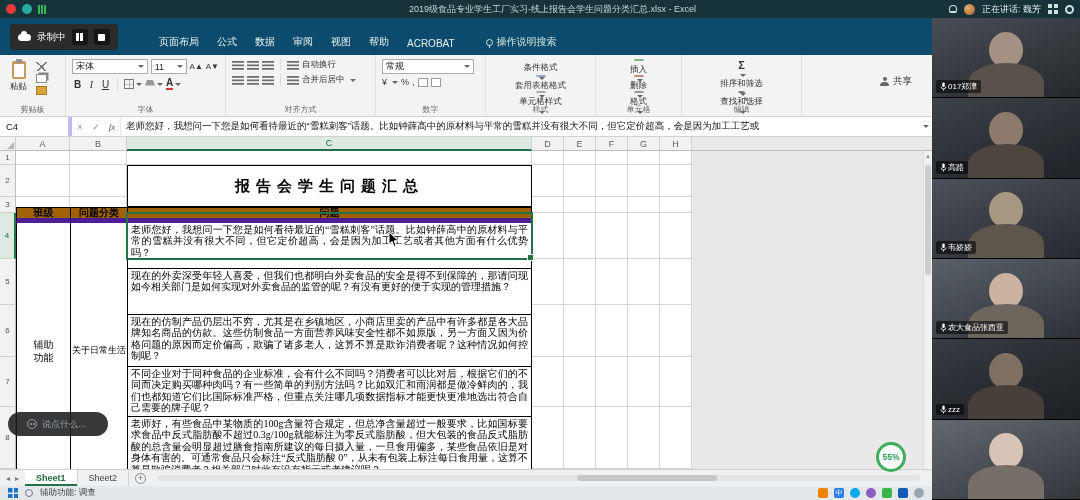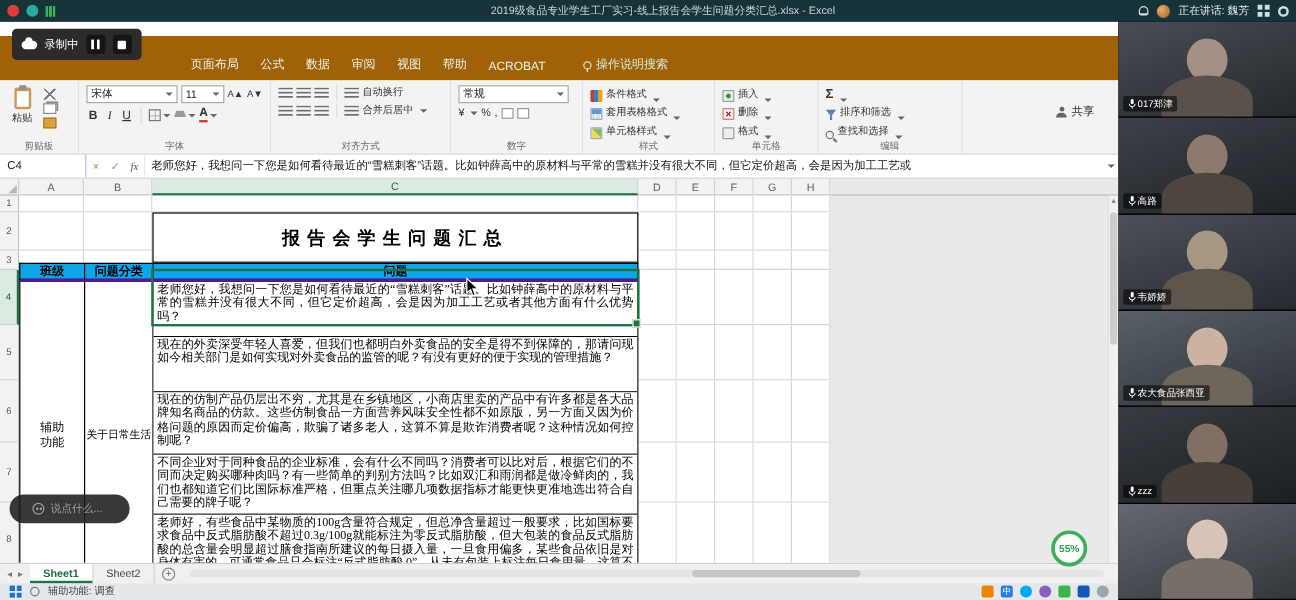--- a/index.html
+++ b/index.html
@@ -19,21 +19,21 @@
   .tb-right { display:flex; align-items:center; gap:7px; }
   .ico-bell { width:8px; height:8px; border:1px solid #cfe0e2; border-radius:50% 50% 2px 2px; border-bottom:2px solid #cfe0e2; background:transparent; }
   .tb-avatar { width:11px; height:11px; border-radius:50%; background:radial-gradient(circle at 35% 35%, #e8b06b, #9a5f2a); display:inline-block; }
   .tb-speaking { font-size:9px; color:#e2ecee; white-space:nowrap; }
   .ico-grid { background:linear-gradient(#cfe0e2,#cfe0e2) 0 0/4px 4px no-repeat, linear-gradient(#cfe0e2,#cfe0e2) 6px 0/4px 4px no-repeat, linear-gradient(#cfe0e2,#cfe0e2) 0 6px/4px 4px no-repeat, linear-gradient(#cfe0e2,#cfe0e2) 6px 6px/4px 4px no-repeat; border-radius:0; }
   .ico-gear { border:2px solid #cfe0e2; border-radius:50%; width:9px; height:9px; background:transparent; }
 
   
   .excel { position:absolute; top:18px; left:0; width:932px; height:482px; display:flex; flex-direction:column; background:#fff; }
 
-  .ribbon-top { height:37px; background:#a16207; display:flex; align-items:flex-end; padding:0 0 0 150px;margin-top:12px; }
+  .ribbon-top { height:37px; background:#0c4a6e; display:flex; align-items:flex-end; padding:0 0 0 150px; }
   .tabs { display:flex; align-items:flex-end; gap:0; }
   .rtab { color:#e8f2ec; font-size:10px; padding:4px 9px 6px; white-space:nowrap; cursor:default; }
   .searchbox { display:flex; align-items:center; gap:4px; margin-left:22px; padding-bottom:6px; color:#d5e8dd; font-size:10px; white-space:nowrap; }
   .bulb { width:7px; height:7px; border-radius:50%; border:1px solid #d5e8dd; position:relative; }
   .bulb::after { content:""; position:absolute; left:2px; bottom:-3px; width:1px; height:3px; background:#d5e8dd; }
 
   .ribbon-body { height:62px; background:#f3f3f3; border-bottom:1px solid #d5d5d5; display:flex; align-items:stretch; overflow:hidden; }
   .rgroup { position:relative; border-right:1px solid #e0e0e0; padding:4px 6px 12px; display:flex; }
   .rg-label { position:absolute; bottom:1px; left:0; right:0; text-align:center; font-size:8px; color:#6b6b6b; white-space:nowrap; }
   .dd { width:0; height:0; border-left:3px solid transparent; border-right:3px solid transparent; border-top:3px solid #666; display:inline-block; margin-left:2px; }
@@ -75,21 +75,21 @@
     background-size:100% 3.5px; }
   .albl { font-size:8.5px; color:#333; white-space:nowrap; }
 
   .g-number { width:110px; }
   .numcombo { width:92px; }
   .numbtn { font-size:9px; color:#333; }
   .decico { width:10px; height:9px; border:1px solid #9a9a9a; background:#fff; display:inline-block; }
 
   .g-styles { width:110px; }
   .stackcol { display:flex; flex-direction:column; gap:2px; width:100%; }
-  .srow { display:flex; align-items:flex-end; gap:3px; font-size:8.5px; color:#333; white-space:nowrap; height:14px; }
+  .srow { display:flex; align-items:center; gap:3px; font-size:8.5px; color:#333; white-space:nowrap; height:14px;flex-direction:column; }
   .sico { width:10px; height:10px; display:inline-block; border-radius:1px; }
   .s-cond { background:linear-gradient(90deg,#d23b2e 33%, #3a7bd5 33% 66%, #f0a30a 66%); }
   .s-table { background:linear-gradient(#5b9bd5,#5b9bd5) 0 0/100% 4px no-repeat, repeating-linear-gradient(to right,#cfe0f2 0 3px,#fff 3px 4px); border:1px solid #9ab; }
   .s-cell { background:linear-gradient(45deg,#f7d560 50%, #7fc06e 50%); border:1px solid #aaa; }
   .s-ins { background:#e8f1e8; border:1px solid #8aab8a; position:relative; }
   .s-ins::after { content:""; position:absolute; inset:2px; background:linear-gradient(#3a8a3a,#3a8a3a) 50% 0/2px 100% no-repeat, linear-gradient(#3a8a3a,#3a8a3a) 0 50%/100% 2px no-repeat; }
   .s-del { background:#fbeaea; border:1px solid #c08a8a; position:relative; }
   .s-del::after { content:""; position:absolute; inset:2px; background:linear-gradient(45deg,transparent 40%,#c0392b 40% 60%,transparent 60%), linear-gradient(-45deg,transparent 40%,#c0392b 40% 60%,transparent 60%); }
   .s-fmt { background:#eee; border:1px solid #999; }
   .g-cells { width:86px; }
@@ -101,21 +101,21 @@
   .mag::after { content:""; position:absolute; width:4px; height:1.5px; background:#777; transform:rotate(45deg); left:5px; top:6px; }
 
   .g-share { border-right:none; margin-left:auto; width:72px; align-items:center; }
   .sharein { display:flex; align-items:center; gap:4px; font-size:9.5px; color:#333; margin:auto; }
   .person { width:9px; height:9px; position:relative; display:inline-block; }
   .person::before { content:""; position:absolute; top:0; left:2.5px; width:4px; height:4px; border-radius:50%; background:#666; }
   .person::after { content:""; position:absolute; bottom:0; left:0; width:9px; height:4px; border-radius:4px 4px 0 0; background:#666; }
 
   
   .fbar { height:20px; background:#fff; border-bottom:1px solid #d0d0d0; display:flex; align-items:stretch; font-size:9.5px; }
-  .namebox { width:72px; border-right:1px solid #c4b5fd; display:flex; align-items:center; padding:0 6px; color:#222; }
+  .namebox { width:72px; border-right:4px solid #c4b5fd; display:flex; align-items:center; padding:0 6px; color:#222; }
   .fico { width:16px; display:flex; align-items:center; justify-content:center; color:#888; font-size:9px; }
   .fx { font-style:italic; font-family:"Liberation Serif", serif; color:#555; }
   .ftext { flex:1; display:flex; align-items:center; padding:0 5px; color:#111; white-space:nowrap; overflow:hidden; border-left:1px solid #e8e8e8; }
   .fdd { width:14px; display:flex; align-items:center; justify-content:center; }
 
   
   .grid { flex:1; position:relative; background:#e9e9e9; overflow:hidden; }
   .chead { display:flex; height:14px; font-size:9px; color:#5f5f5f; }
   .ch { background:#f2f2f2; border-right:1px solid #d0d0d0; border-bottom:1px solid #bdbdbd; display:flex; align-items:center; justify-content:center; }
   .corner { width:16px; position:relative; }
@@ -128,22 +128,22 @@
   .rnum.selrow { background:#ddeae2; color:#1c6b40; border-right:2px solid #217346; }
   .cell { background:#fff; border-right:1px solid #d6d6d6; border-bottom:1px solid #d6d6d6; }
   .h14{height:14px}.h32{height:32px}.h16{height:16px}.h46{height:46px}.h52{height:52px}.h50{height:50px}.h62{height:62px}
 
   .tov { position:absolute; left:16px; top:28px; width:516px; z-index:3;
     font-family:"Liberation Serif", serif; color:#000; }
   .tov-title-row { height:42px; display:flex; }
   .tov-title { margin-left:111px; width:405px; border:1px solid #000; background:#fff;
     display:flex; align-items:center; justify-content:center; font-size:15px; font-weight:bold; letter-spacing:6px; }
   .tov-head { display:flex; height:16px; font-weight:bold; font-size:10px; }
-  .th { border-left:1px solid #000; border-top:1px solid #000; border-bottom:3px solid #4c1d95;
-    background:#0ea5e9; display:flex; align-items:center; justify-content:center; }
+  .th { border-left:1px solid #000; border-top:1px solid #000; border-bottom:5px solid #4c1d95;
+    background:#a16207; display:flex; align-items:center; justify-content:center; }
   .thA{width:54px}.thB{width:57px}.thC{width:405px; border-right:1px solid #000;}
   .tov-body { display:flex; }
   .mergeA { width:54px; border-left:1px solid #000; border-bottom:1px solid #000; background:#fff;
     display:flex; align-items:center; justify-content:center; font-size:10px; }
   .mergeA span { width:24px; text-align:center; line-height:13px; }
   .mergeB { width:57px; border-left:1px solid #000; border-bottom:1px solid #000; background:#fff;
     display:flex; align-items:center; justify-content:center; font-size:9px; white-space:nowrap; }
   .qcol { width:405px; border-left:1px solid #000; border-right:1px solid #000; display:flex; flex-direction:column; }
   .q { border-bottom:1px solid #000; background:#fff; font-size:10px; line-height:11.4px;
     padding:1px 3px; overflow:hidden; text-align:justify; }

